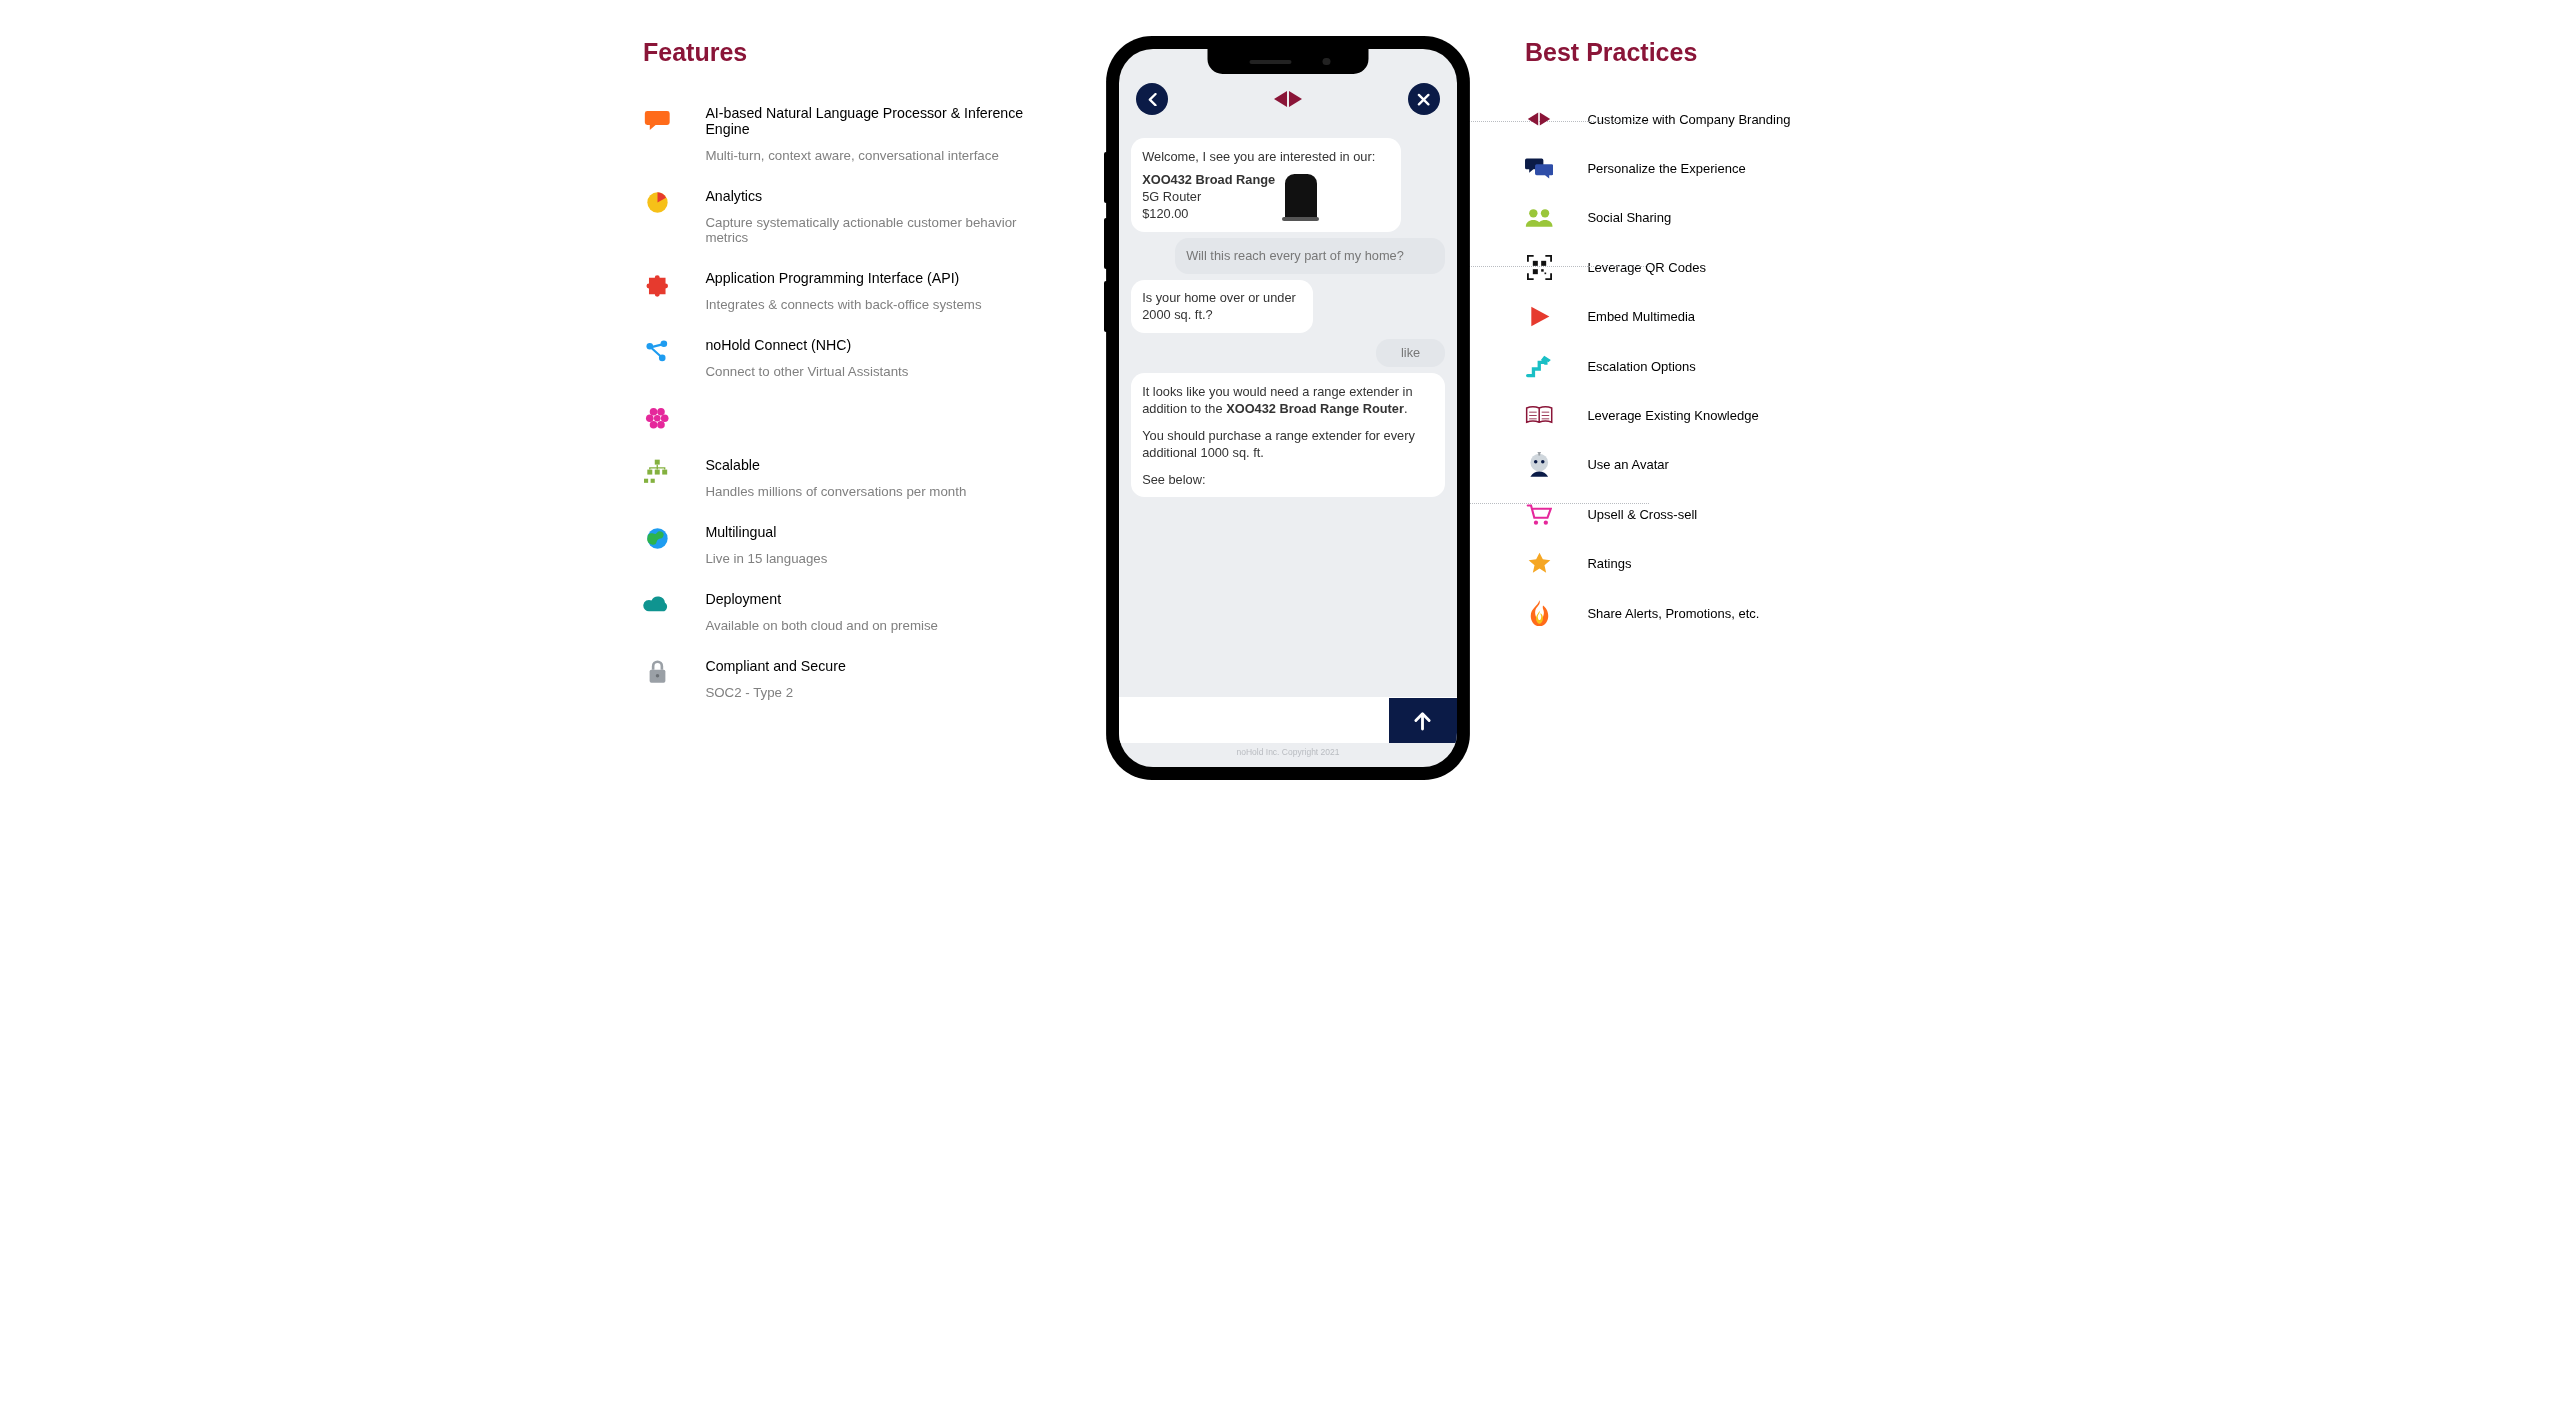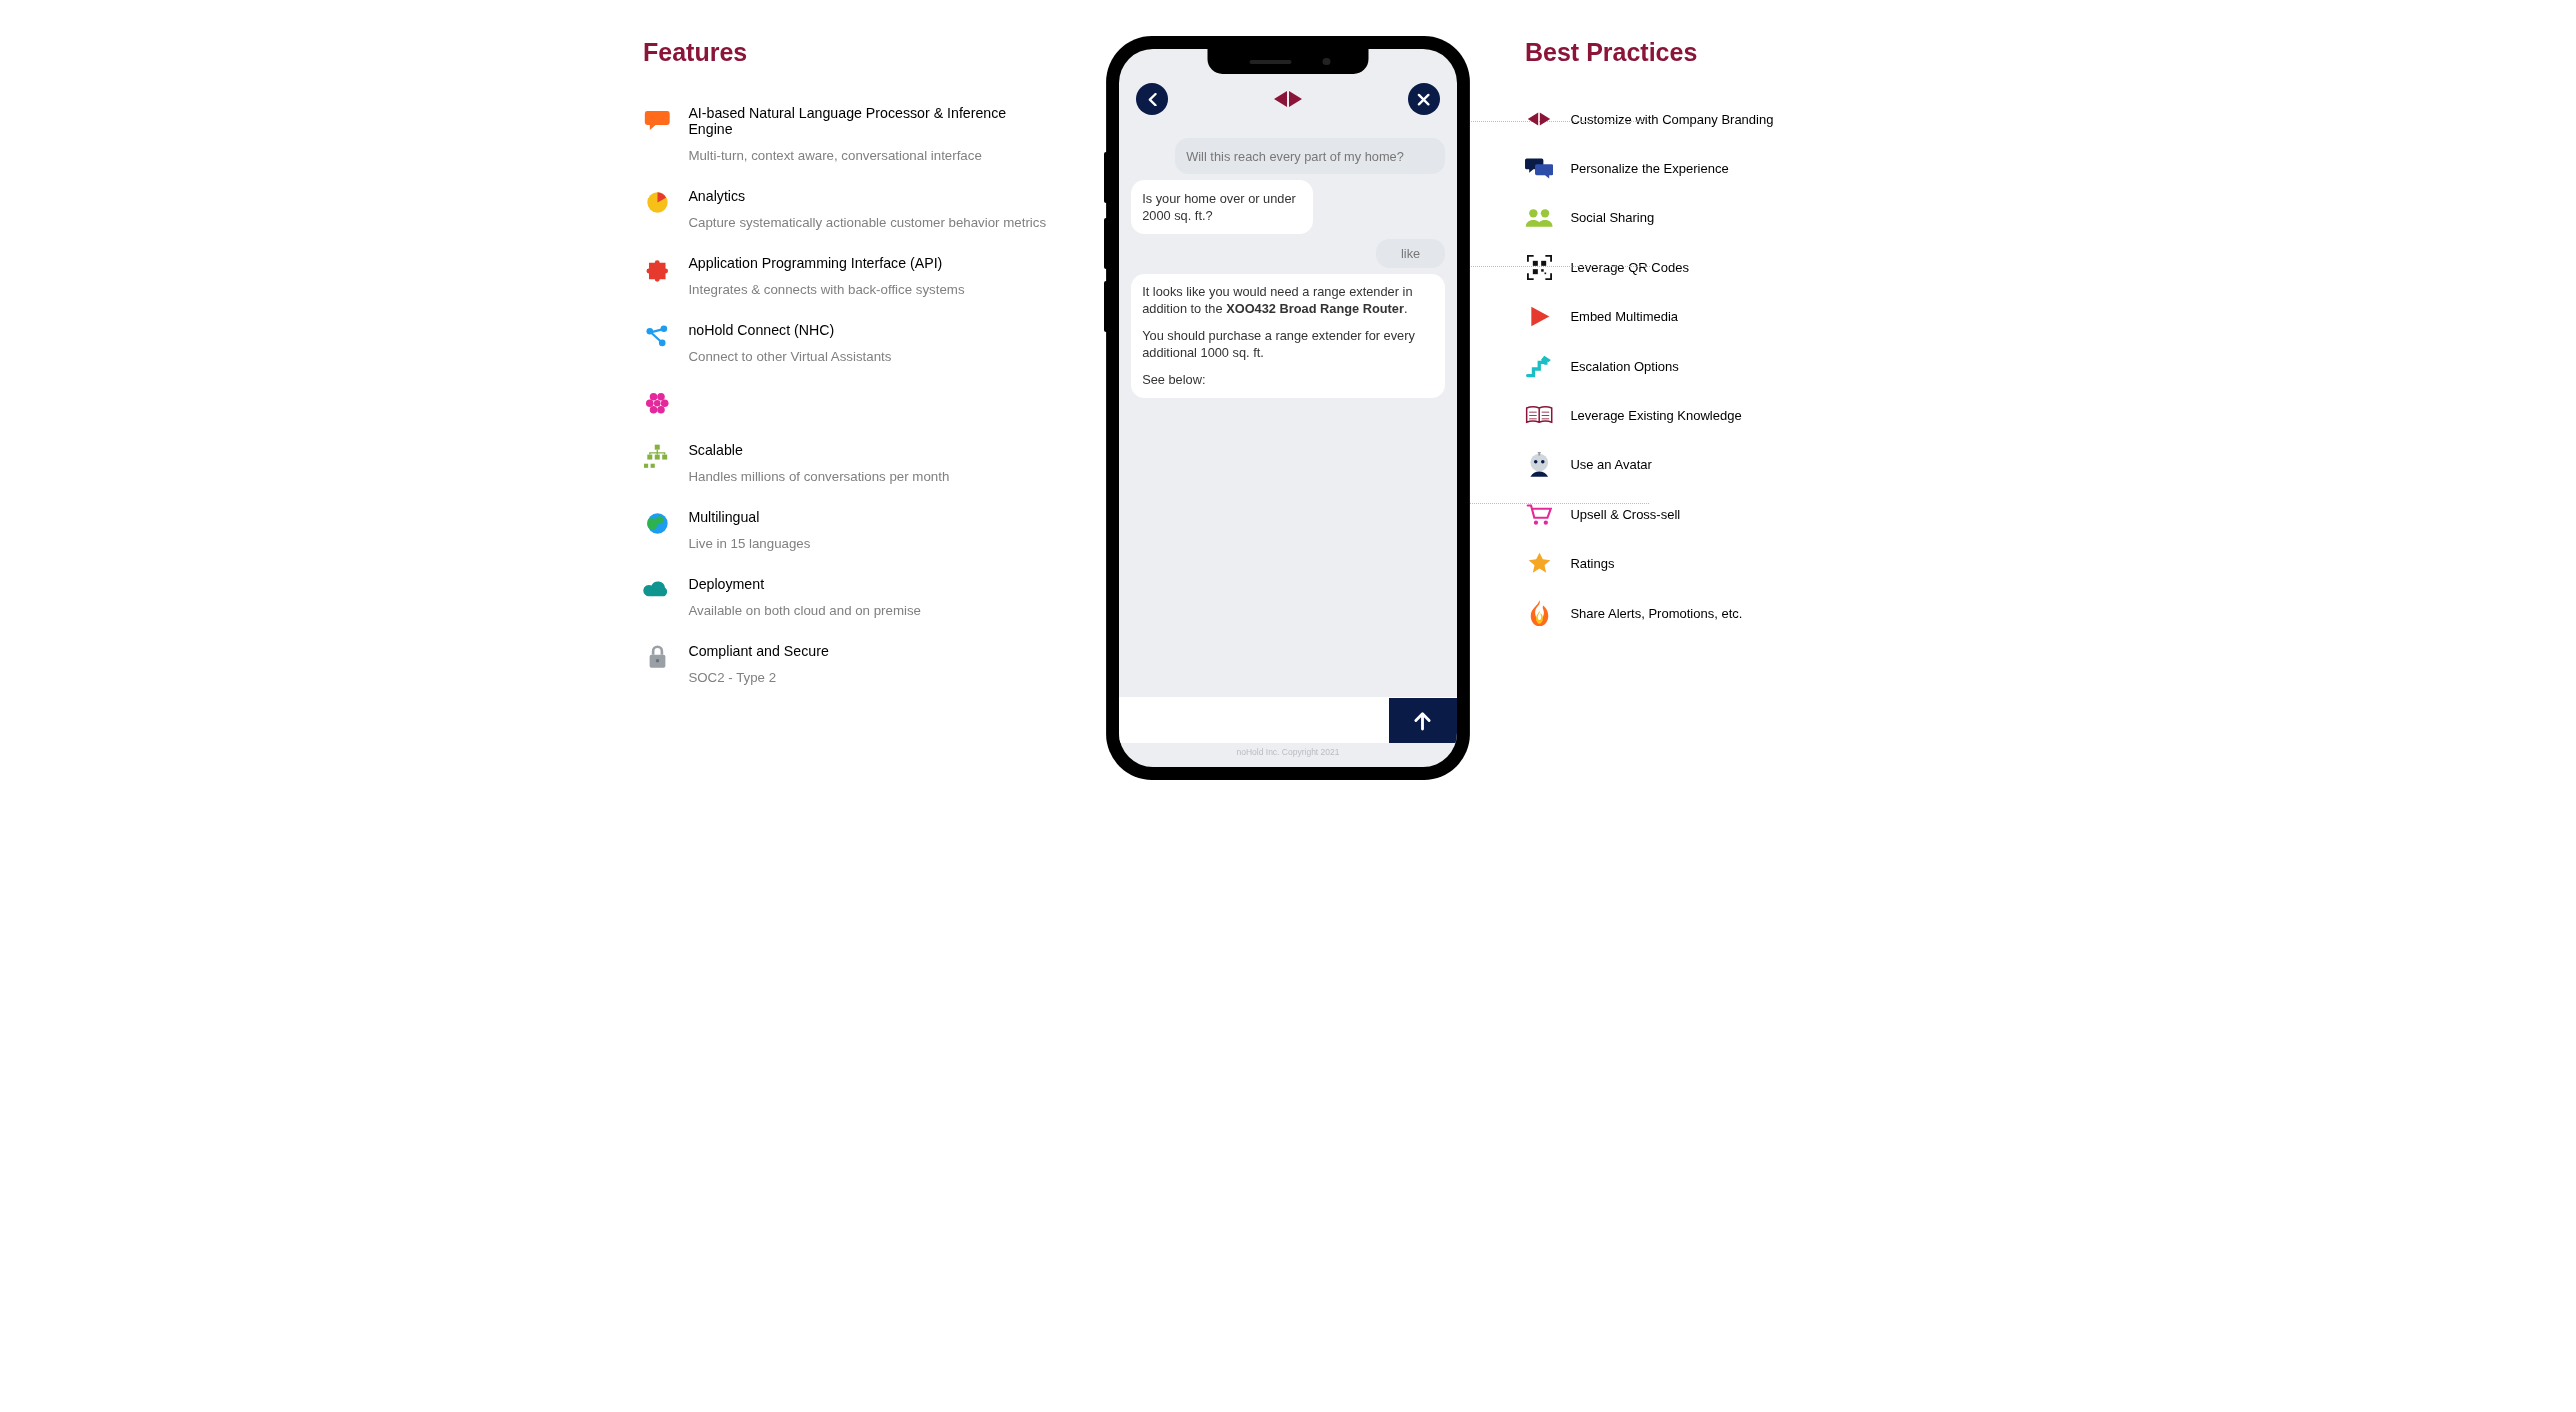--- a/index.html
+++ b/index.html
@@ -36,21 +36,21 @@
   
   .col{width:408px}
   .col h2{
     color:var(--burgundy);
     font-size:25px;
     margin:0 0 38px 0;
   }
   .feature-row, .bp-row{
     display:flex;
     align-items:flex-start;
-    gap:17px;
+    gap:34px;
     margin-bottom:25px;
   }
   .bp-row{align-items:center;margin-bottom:21px}
   .icon-box{
     width:28.4px;height:28.4px;
     flex:0 0 28.4px;
     display:flex;align-items:center;justify-content:center;
   }
   .feature-text .title{font-size:14.2px;color:#000}
   .feature-text .sub{font-size:13.3px;color:var(--muted);margin-top:11px}
@@ -273,20 +273,31 @@
               <span class="r"></span>
             </div>
           <div class="circ-btn">
             <svg width="13.3" height="13.3" viewBox="0 0 14 14">
                 <path d="M2 2 L12 12 M12 2 L2 12" stroke="#fff" stroke-width="2.4" stroke-linecap="round"></path>
               </svg>
           </div>
         </div>
 
         <div class="chat">
+          <div class="bubble bot">
+            <div>Welcome, I see you are interested in our:</div>
+            <div class="product-row">
+              <div>
+                <div class="prod-name">XOO432 Broad Range</div>
+                <div>5G Router</div>
+                <div>$120.00</div>
+              </div>
+              <div class="router-img"></div>
+            </div>
+          </div>
 
           <div class="bubble user">Will this reach every part of my home?</div>
 
           <div class="bubble bot" style="max-width:58%">Is your home over or under 2000 sq. ft.?</div>
 
           <div class="bubble user small" style="max-width:22%;text-align:center">like</div>
 
           <div class="bubble bot" style="max-width:100%">
             <div>
               <span>It looks like you would need a range extender in addition to the </span><b><span>XOO432 Broad Range Router</span></b>.

